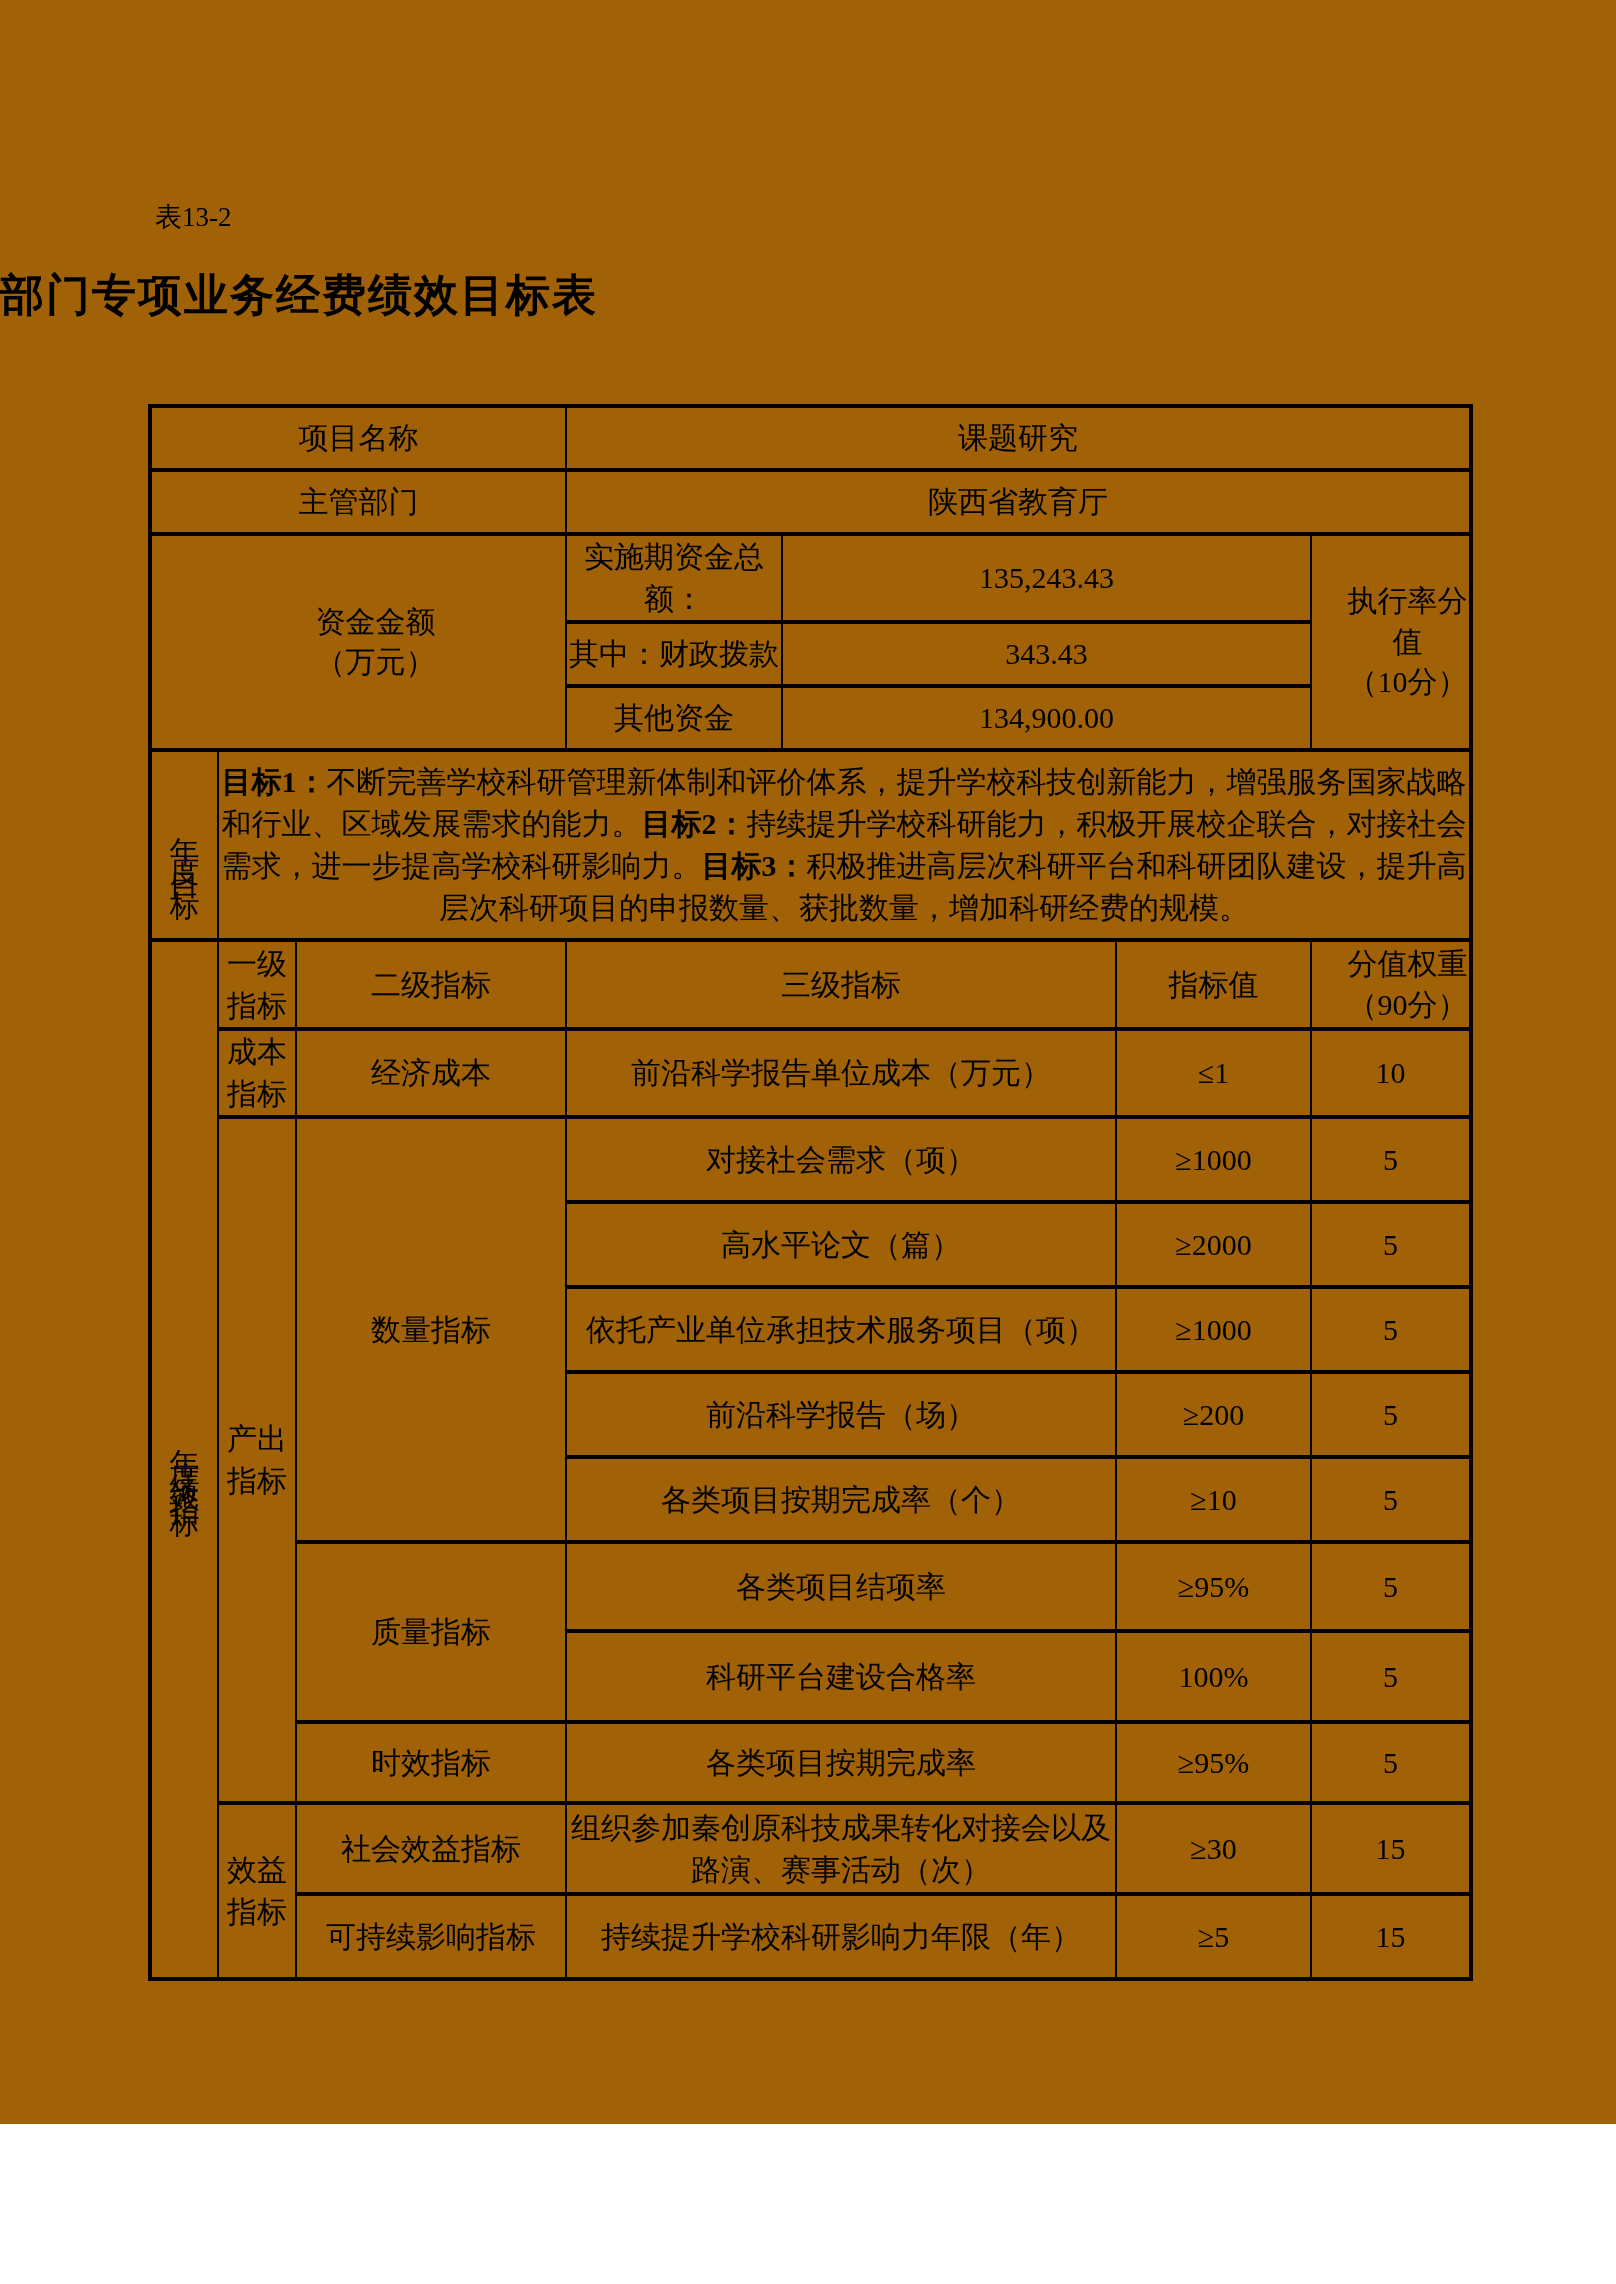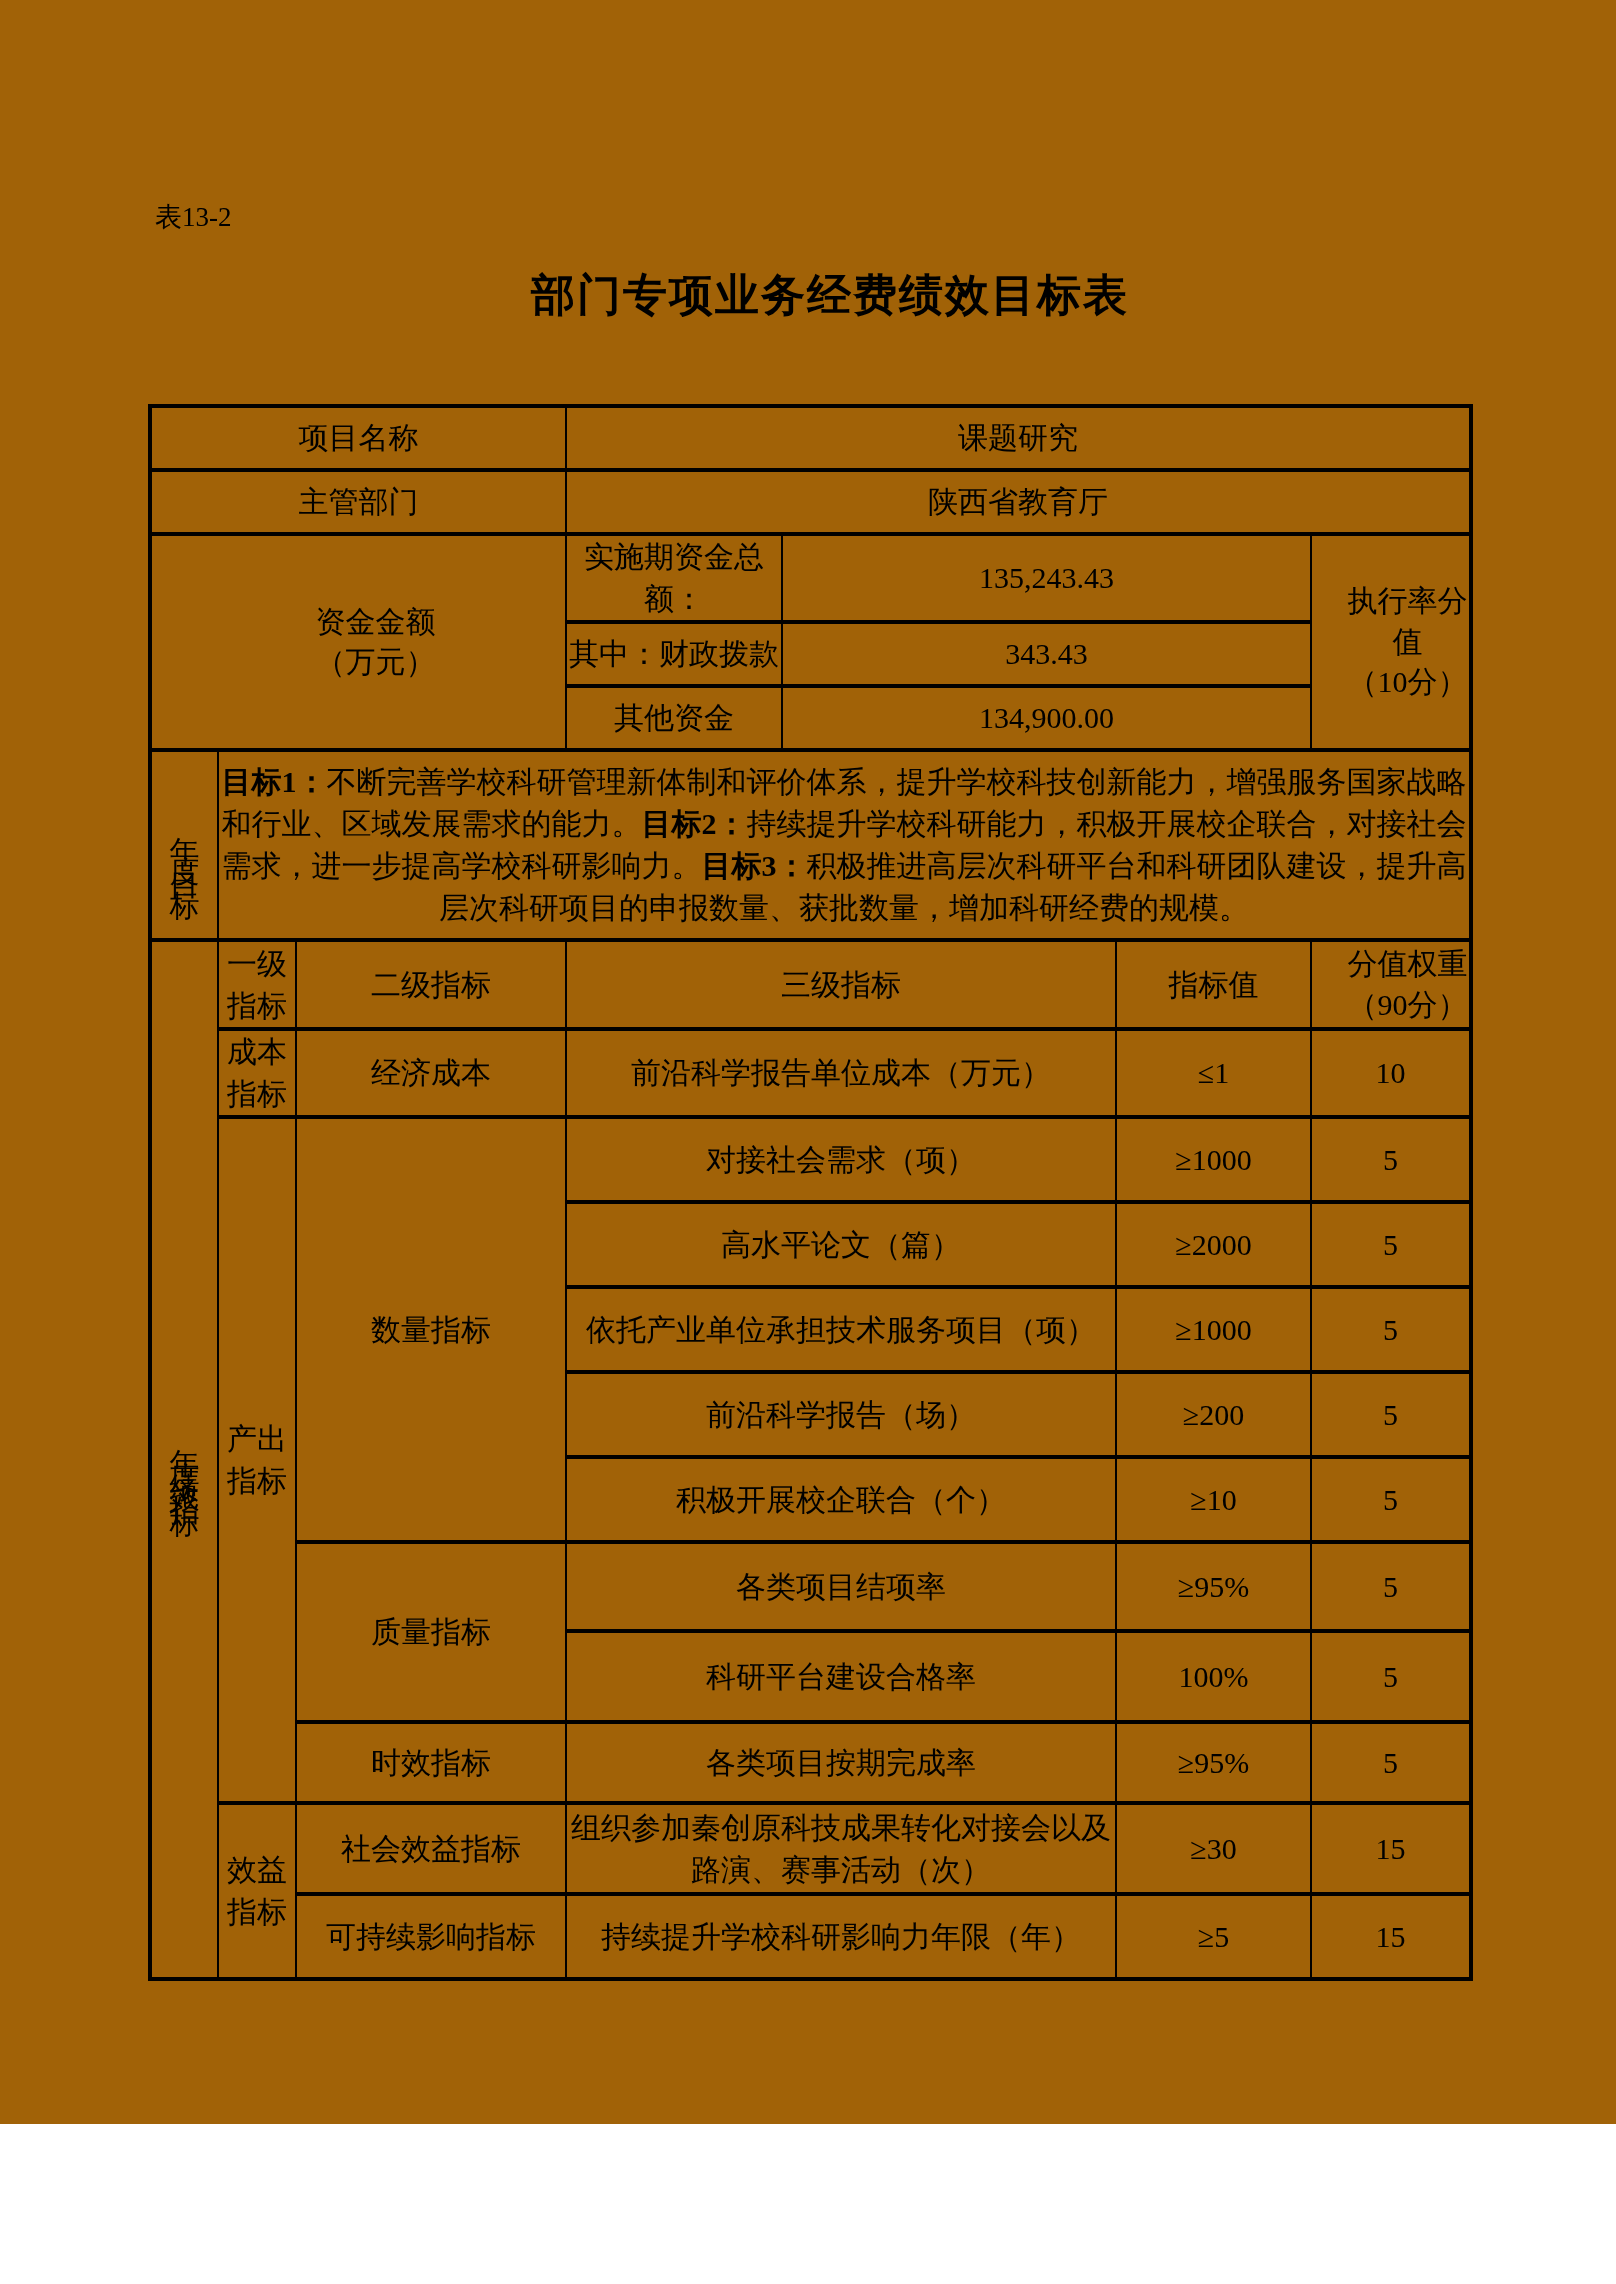--- a/index.html
+++ b/index.html
@@ -11,25 +11,23 @@
     color:#000000;
     font-family:"Liberation Serif","DejaVu Serif",serif;
     overflow:hidden;
   }
   .doc-tag {
     position:absolute; left:155px; top:199px;
     font-size:27px;
   }
   .doc-title {
     position:absolute; left:0; right:0; top:266px;
-    text-align:center;
     font-size:44px; font-weight:700;
     font-family:"Liberation Sans","DejaVu Sans",sans-serif;
     letter-spacing:2px;
-    padding-left:44px;
   }
   .doc-subtitle {
     position:absolute; left:0; right:0; top:355px;
     text-align:center;
     font-size:27px;
   }
   table.main {
     position:absolute; left:148px; top:404px;
     width:1321px;
     border-collapse:collapse; table-layout:fixed;
@@ -168,21 +166,21 @@
       <td colspan="2" class="cell-left">依托产业单位承担技术服务项目（项）</td>
       <td>≥1000</td>
       <td>5</td>
     </tr>
     <tr style="height:85px">
       <td colspan="2" class="cell-left">前沿科学报告（场）</td>
       <td>≥200</td>
       <td>5</td>
     </tr>
     <tr style="height:85px">
-      <td colspan="2" class="cell-left">积极开展校企联合（个）</td>
+      <td colspan="2" class="cell-left">各类项目按期完成率（个）</td>
       <td>≥10</td>
       <td>5</td>
     </tr>
 
     <tr style="height:89px">
       <td rowspan="2">质量指标</td>
       <td colspan="2" class="cell-left">各类项目结项率</td>
       <td>≥95%</td>
       <td>5</td>
     </tr>

